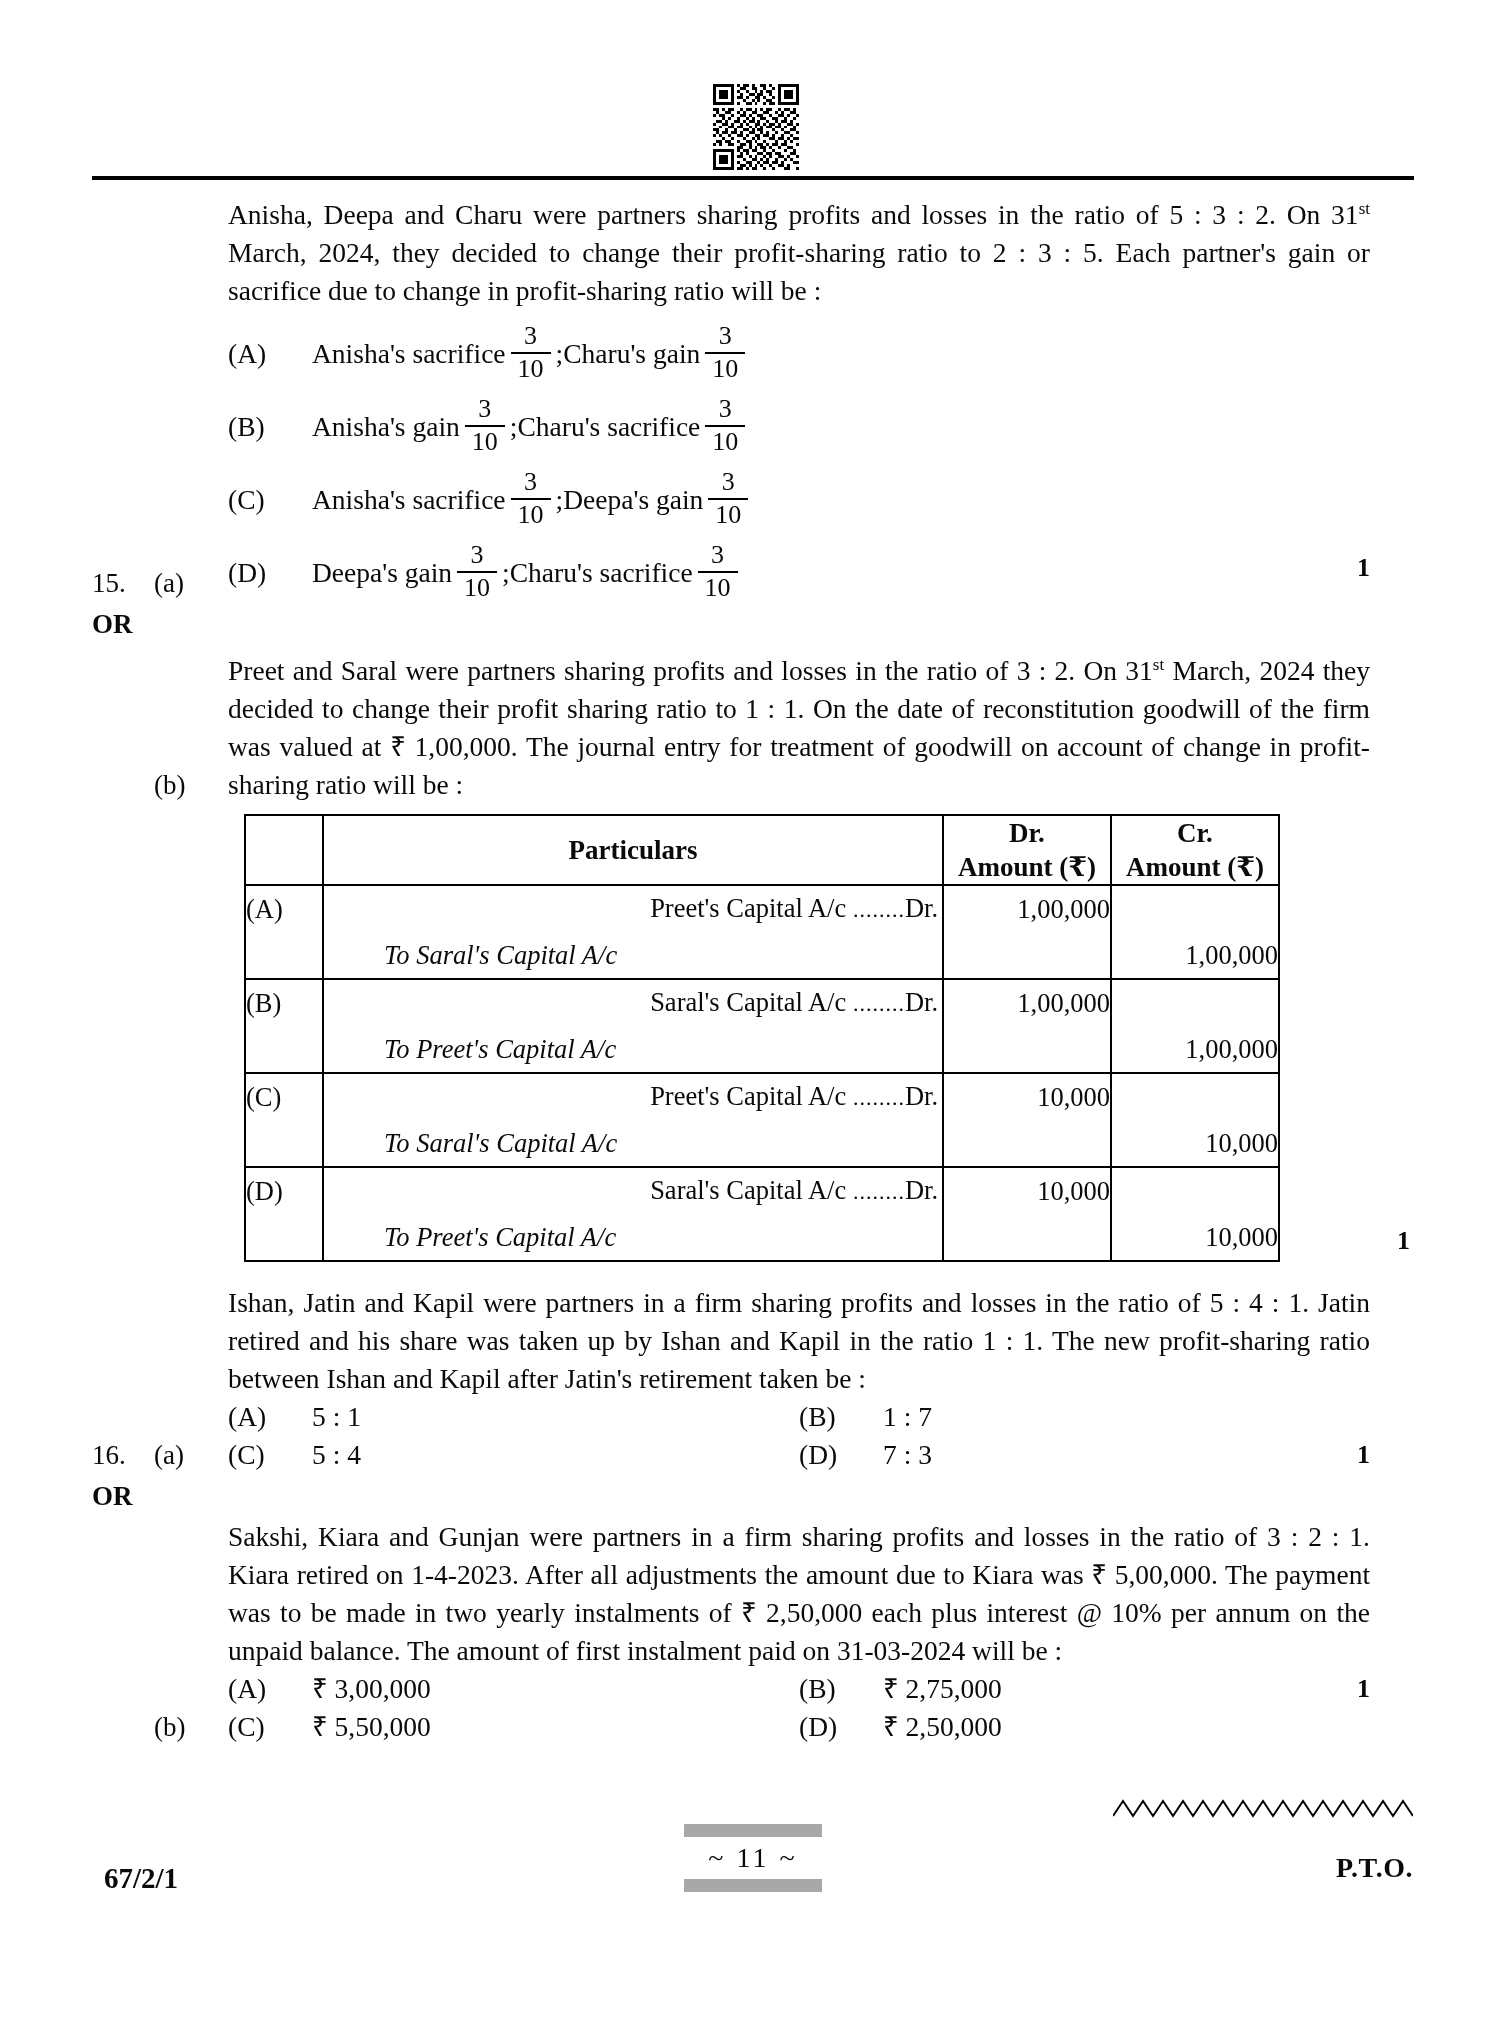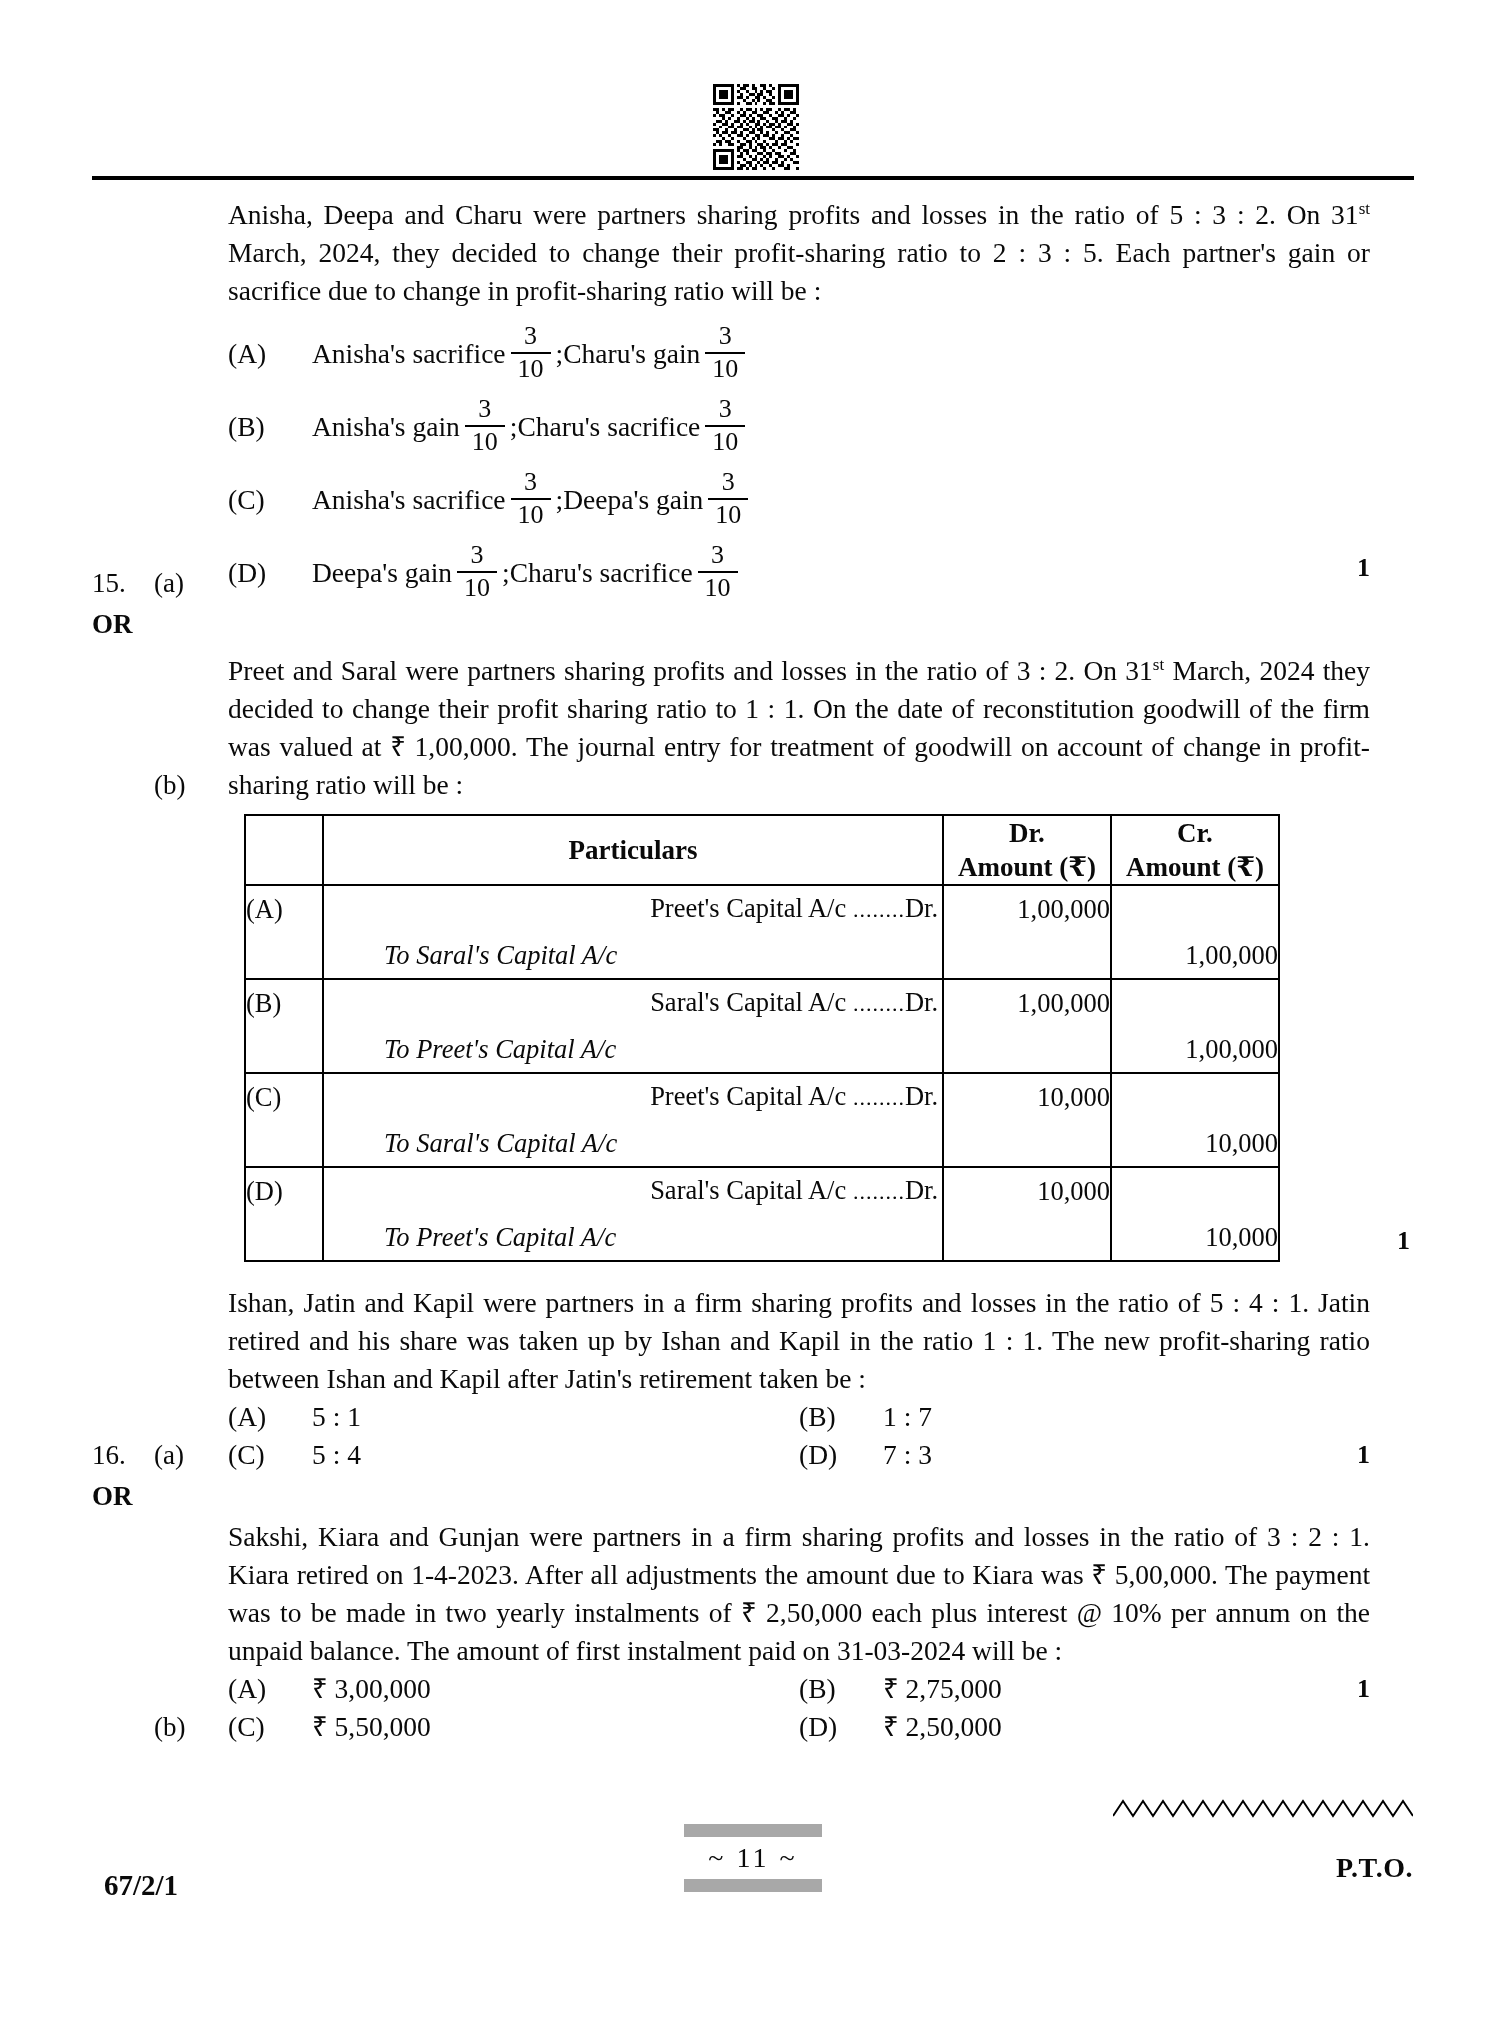--- a/index.html
+++ b/index.html
@@ -198,21 +198,21 @@
   .footer {
     position: absolute;
     left: 0;
     top: 1830px;
     width: 1505px;
     height: 100px;
   }
   .paper-code {
     position: absolute;
     left: 104px;
-    top: 39px;
+    top: 32px;
     font-weight: bold;
     font-size: 29px;
   }
   .pto {
     position: absolute;
     right: 92px;
     top: 22px;
     font-weight: bold;
     font-size: 28px;
     letter-spacing: 0.5px;

